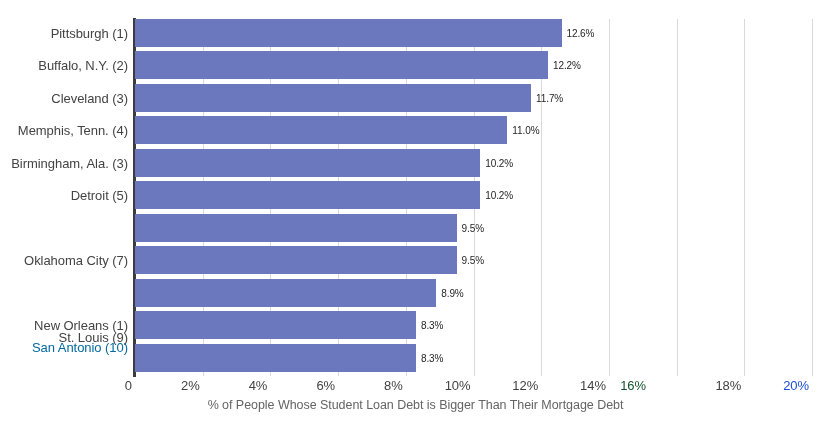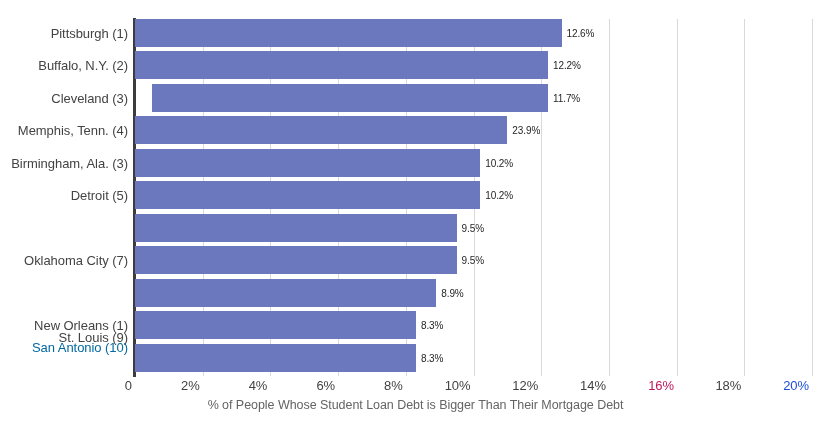--- a/index.html
+++ b/index.html
@@ -150,27 +150,27 @@
 
   <div id="bars-layer">
       <div class="bar-row" style="top: 19px; left: 135px; width: 677px;">
         <div class="bar" style="width: 426.51px; background: rgb(108, 120, 190);"></div>
         <div class="bar-value" style="left: 431.51px; color: rgb(38, 38, 38);">12.6%</div>
       </div>
       <div class="bar-row" style="top: 51.45px; left: 135px; width: 677px; padding-left: 12px;">
         <div class="bar" style="width: 412.97px; background: rgb(108, 120, 190);"></div>
         <div class="bar-value" style="left: 417.97px; color: rgb(38, 38, 38);">12.2%</div>
       </div>
-      <div class="bar-row" style="top: 83.9px; left: 152px; width: 677px;">
+      <div class="bar-row" style="top: 83.9px; left: 135px; width: 677px;">
         <div class="bar" style="width: 396.045px; background: rgb(108, 120, 190);"></div>
         <div class="bar-value" style="left: 401.045px; color: rgb(38, 38, 38);">11.7%</div>
       </div>
       <div class="bar-row" style="top: 116.35px; left: 135px; width: 677px;">
         <div class="bar" style="width: 372.35px; background: rgb(108, 120, 190);"></div>
-        <div class="bar-value" style="left: 377.35px; color: rgb(38, 38, 38);">23.9%</div>
+        <div class="bar-value" style="left: 377.35px; color: rgb(38, 38, 38);">11.0%</div>
       </div>
       <div class="bar-row" style="top: 148.8px; left: 135px; width: 677px;">
         <div class="bar" style="width: 345.27px; background: rgb(108, 120, 190);"></div>
         <div class="bar-value" style="left: 350.27px; color: rgb(38, 38, 38);">10.2%</div>
       </div>
       <div class="bar-row" style="top: 181.25px; left: 135px; width: 677px;">
         <div class="bar" style="width: 345.27px; background: rgb(108, 120, 190);"></div>
         <div class="bar-value" style="left: 350.27px; color: rgb(38, 38, 38);">10.2%</div>
       </div>
       <div class="bar-row" style="top: 213.7px; left: 135px; width: 677px;">
@@ -197,20 +197,20 @@
 
   <div id="x-ticks">
       <div class="x-tick" style="left: 132px; color: rgb(67, 67, 67);">0</div>
       <div class="x-tick" style="left: 199.7px; color: rgb(67, 67, 67);">2%</div>
       <div class="x-tick" style="left: 267.4px; color: rgb(67, 67, 67);">4%</div>
       <div class="x-tick" style="left: 335.1px; color: rgb(67, 67, 67);">6%</div>
       <div class="x-tick" style="left: 402.8px; color: rgb(67, 67, 67);">8%</div>
       <div class="x-tick" style="left: 470.5px; color: rgb(67, 67, 67); text-align: right;">10%</div>
       <div class="x-tick" style="left: 538.2px; color: rgb(67, 67, 67);">12%</div>
       <div class="x-tick" style="left: 605.9px; color: rgb(67, 67, 67);">14%</div>
-      <div class="x-tick" style="left: 674px; color: #be185d;">16%</div>
+      <div class="x-tick" style="left: 646px; color: #14532d;">16%</div>
       <div class="x-tick" style="left: 741.3px; color: rgb(67, 67, 67);">18%</div>
       <div class="x-tick" style="left: 809px; color: #1d4ed8;">20%</div>
     </div>
 
   <div id="x-axis-title">% of People Whose Student Loan Debt is Bigger Than Their Mortgage Debt</div>
 
 </div>
 
 </body></html>

